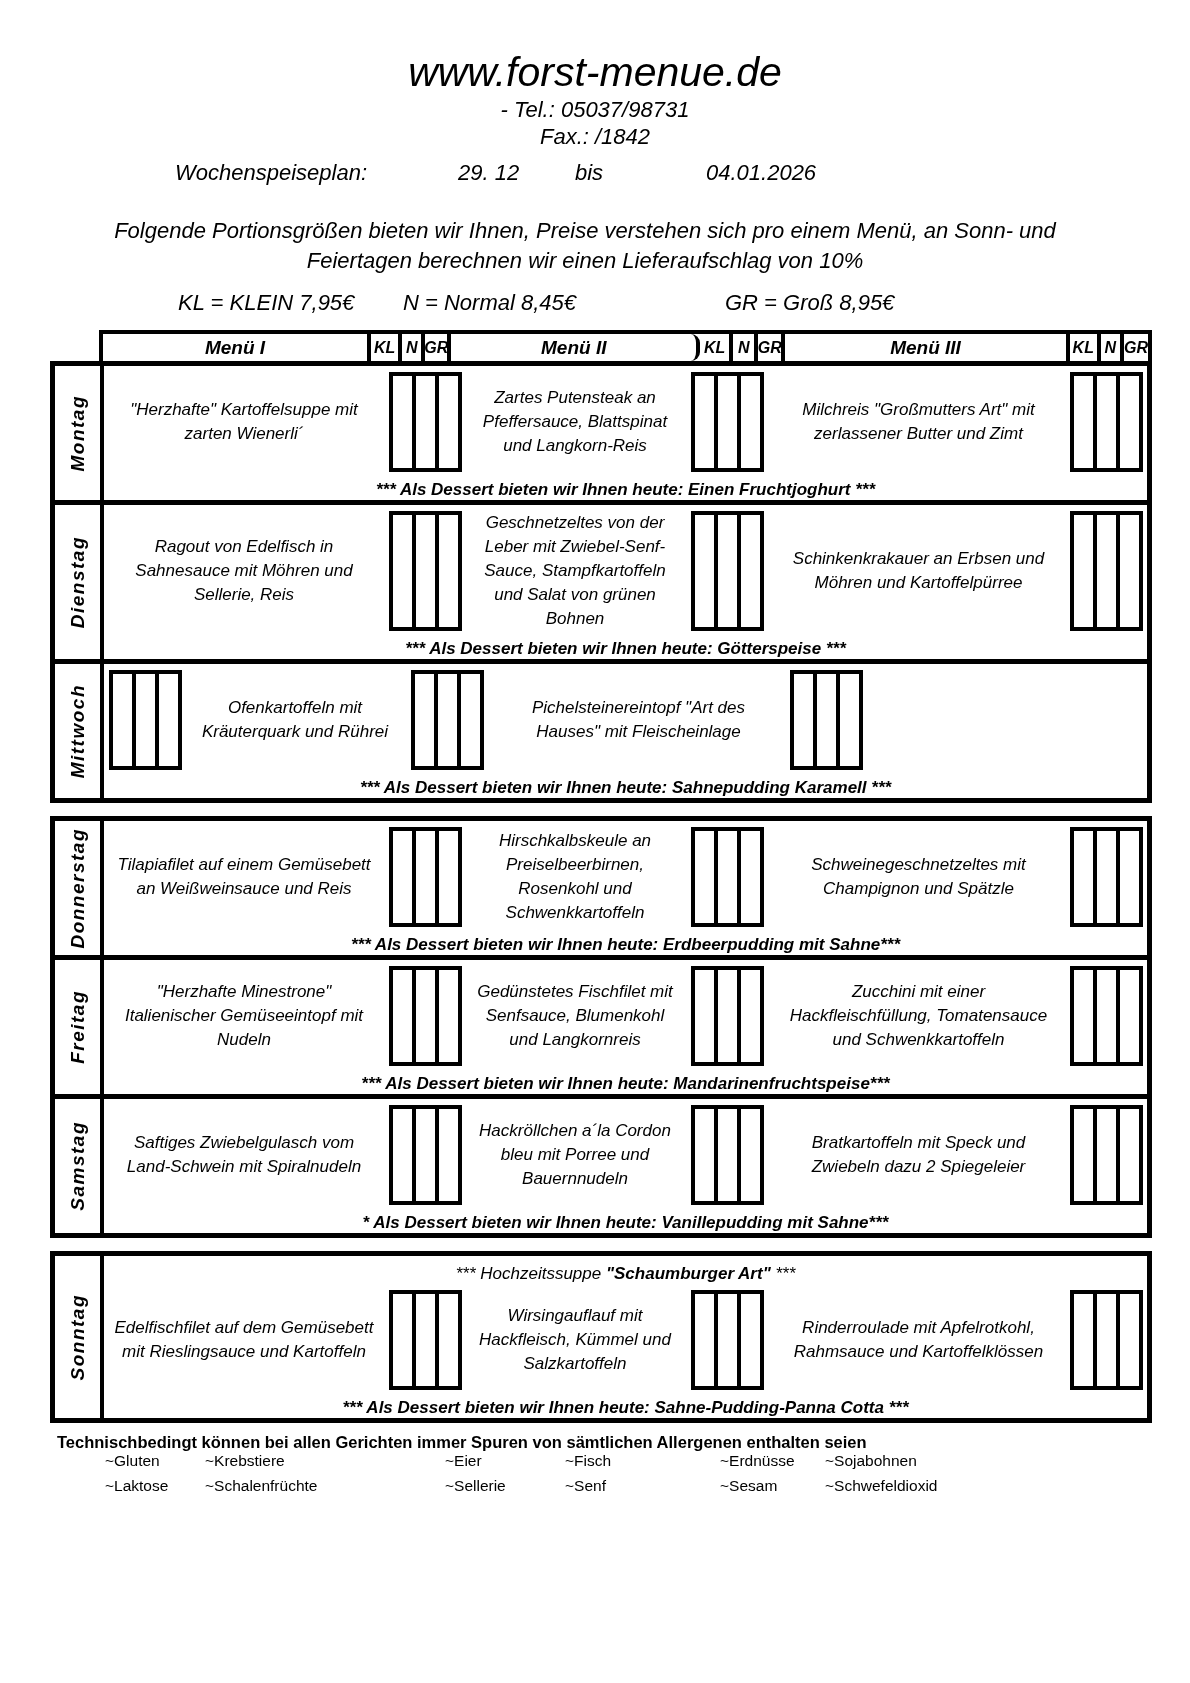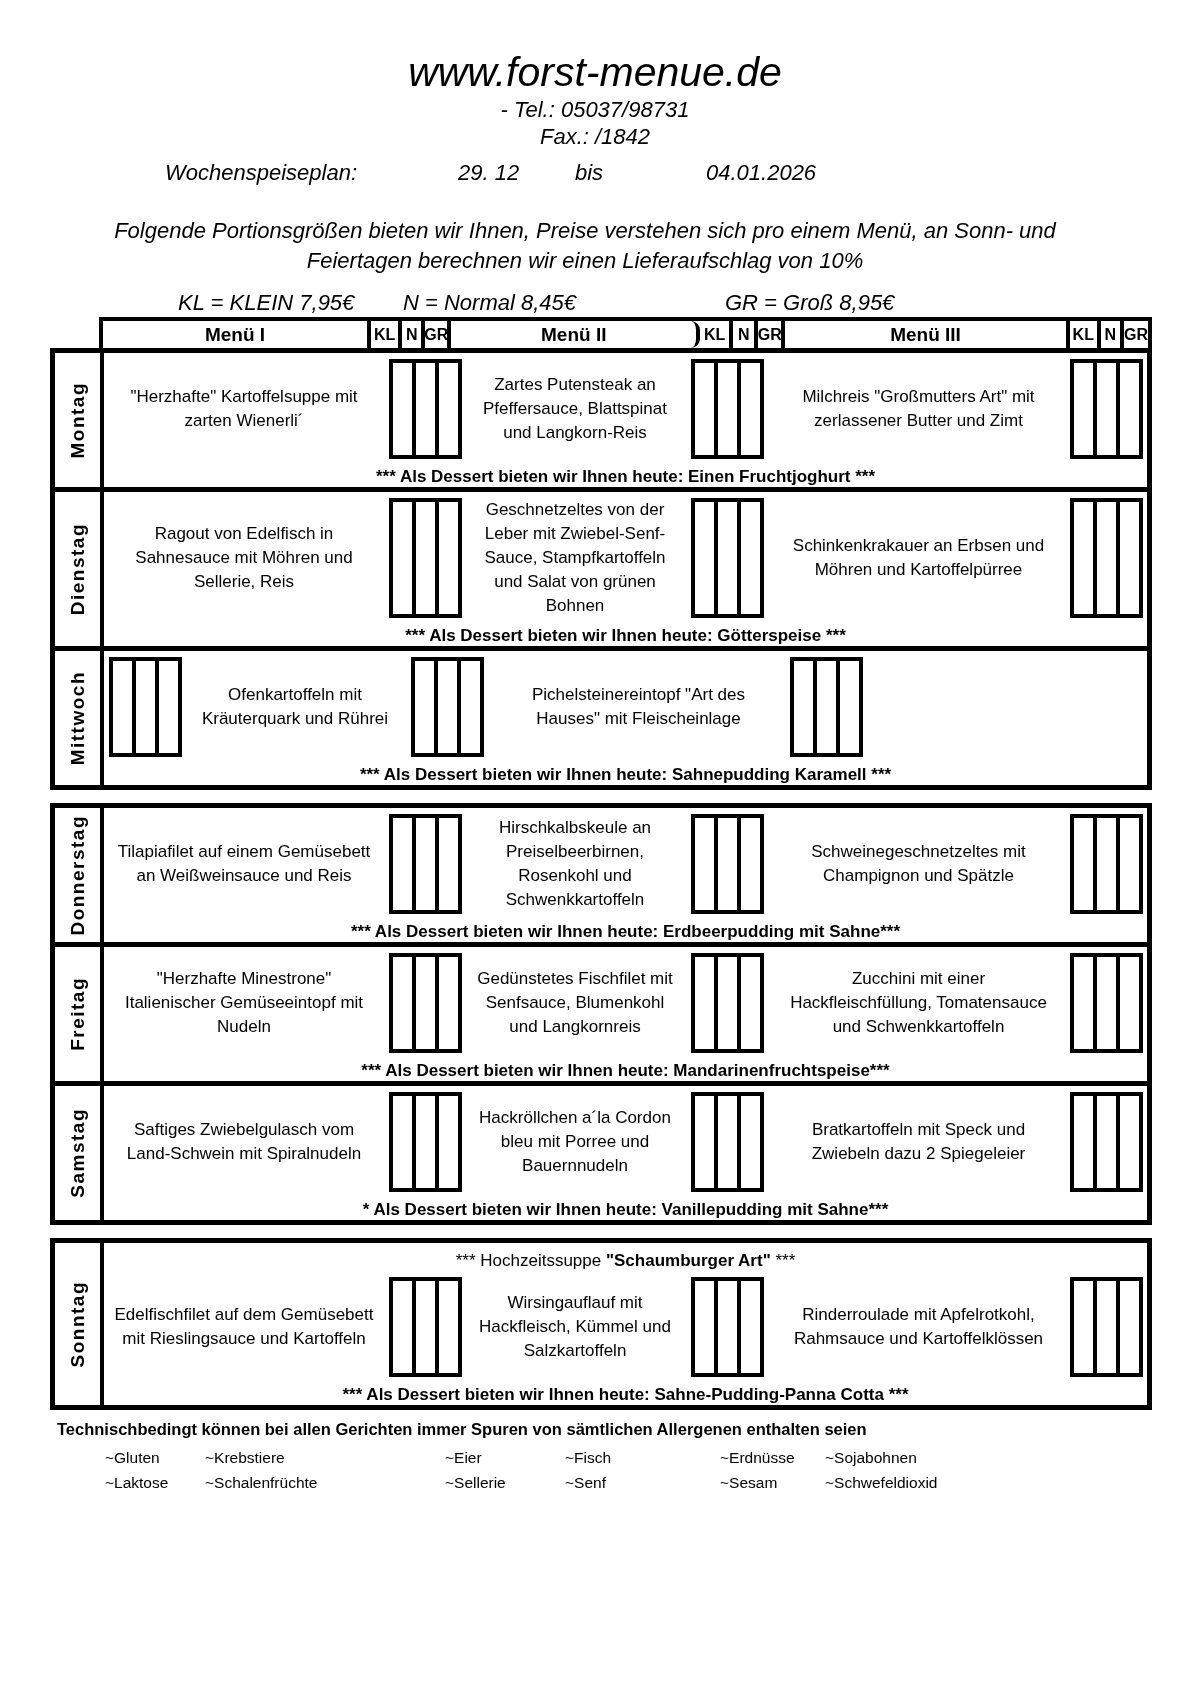--- a/index.html
+++ b/index.html
@@ -9,21 +9,21 @@
   .topheader{font-style:italic;padding-top:48px;}
   .site{font-size:41px;text-align:center;width:1106px;margin:0 auto;line-height:48px;}
   .tel,.fax{text-align:center;width:1106px;margin:0 auto;font-size:22px;line-height:27px;}
   .planrow{position:relative;height:28px;margin-top:10px;font-size:22px;}
   .planrow span{position:absolute;top:0;white-space:nowrap;}
   .intro{text-align:center;font-size:22px;line-height:30px;margin-top:28px;width:1170px;}
   .prices{position:relative;height:27px;margin-top:14px;font-size:22px;}
   .prices span{position:absolute;top:0;white-space:nowrap;}
 
   
-  .tablewrap{margin-left:50px;width:1102px;margin-top:0;}
+  .tablewrap{margin-left:50px;width:1102px;margin-top:13px;font-style:italic;}
   .headerrow{margin-left:49px;width:1053px;box-sizing:border-box;border:4px solid #000;border-bottom:none;display:flex;height:31px;align-items:stretch;}
   .hcell{box-sizing:border-box;border-right:4px solid #000;display:flex;align-items:center;justify-content:center;font-weight:bold;white-space:nowrap;}
   .hcell:last-child{border-right:none;flex:1;}
   .hmenu{font-size:19px;}
   .hsize{font-size:16px;}
   .hw-m1{width:278px;} .hw-kl1{width:32px;} .hw-n1{width:24px;} .hw-gr1{width:26px;}
   .hw-m2{width:258px;border-radius:9px;} .hw-kl2{width:34px;} .hw-n2{width:26px;} .hw-gr2{width:27px;}
   .hw-m3{width:295px;} .hw-kl3{width:32px;} .hw-n3{width:24px;}
 
   .block{box-sizing:border-box;width:1102px;border:5px solid #000;background:#fff;}
@@ -41,33 +41,33 @@
   .cbg{display:flex;justify-content:center;align-items:stretch;flex:none;}
   .w-cb1{width:82px;} .w-cb2{width:87px;} .w-cb3{width:81px;}
   .cb{width:27px;box-sizing:border-box;border:4px solid #000;background:#fff;margin:6px 0;}
   .cb+.cb{margin-left:-4px;}
   .dessert{font-weight:bold;font-size:17px;text-align:center;padding:2px 0 0;}
   .soup{font-size:17px;text-align:center;padding-top:8px;}
   .soup .b{font-weight:bold;}
 
   
   .footnote{margin:10px 0 0 57px;font-weight:bold;font-size:16.5px;}
-  #allergens{position:relative;margin-left:55px;margin-top:10px;text-align:right;}
+  #allergens{position:relative;margin-left:55px;text-align:right;}
   .arow{position:relative;height:25px;}
   .arow span{position:absolute;top:0;font-size:15.5px;white-space:nowrap;}
 </style>
 </head>
 <body>
 
 <div class="topheader">
   <div class="site">www.forst-menue.de</div>
   <div class="tel">- Tel.: 05037/98731</div>
   <div class="fax">Fax.: /1842</div>
   <div class="planrow">
-    <span style="left:165px">Wochenspeiseplan:</span>
+    <span style="left:175px">Wochenspeiseplan:</span>
     <span style="left:458px">29. 12</span>
     <span style="left:575px">bis</span>
     <span style="left:706px">04.01.2026</span>
   </div>
   <div class="intro">
     <div>Folgende Portionsgrößen bieten wir Ihnen, Preise verstehen sich pro einem Menü, an Sonn- und</div>
     <div>Feiertagen berechnen wir einen Lieferaufschlag von 10%</div>
   </div>
   <div class="prices">
     <span style="left:178px">KL = KLEIN 7,95€</span>

